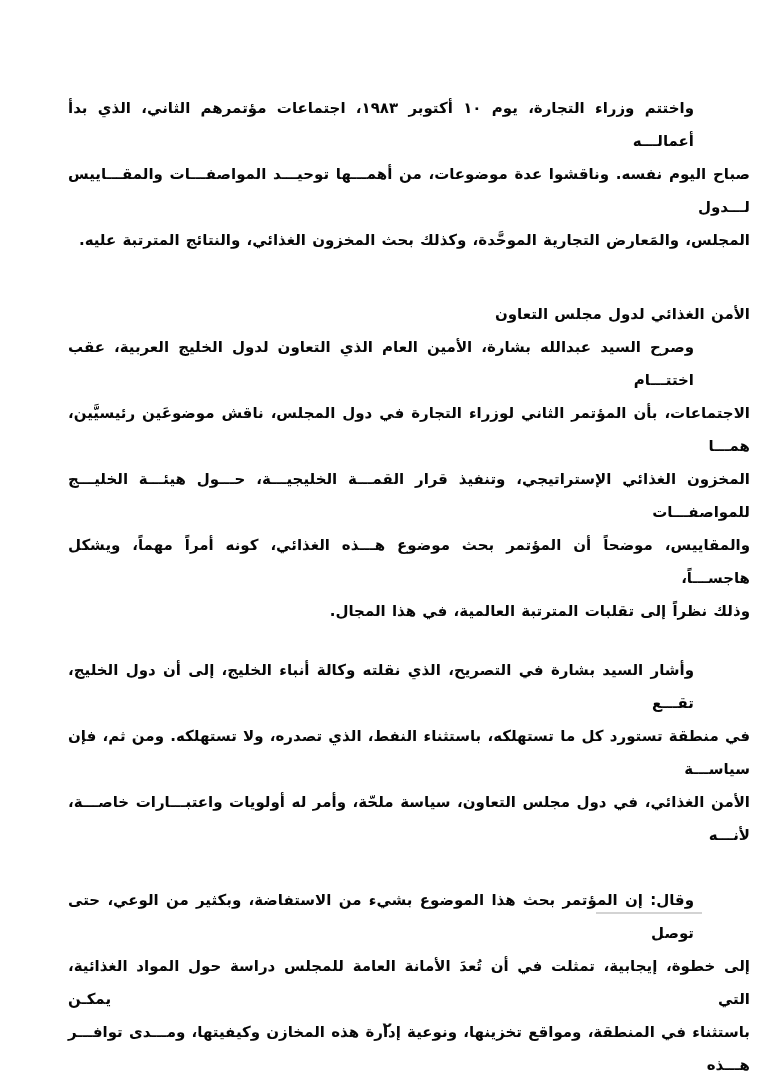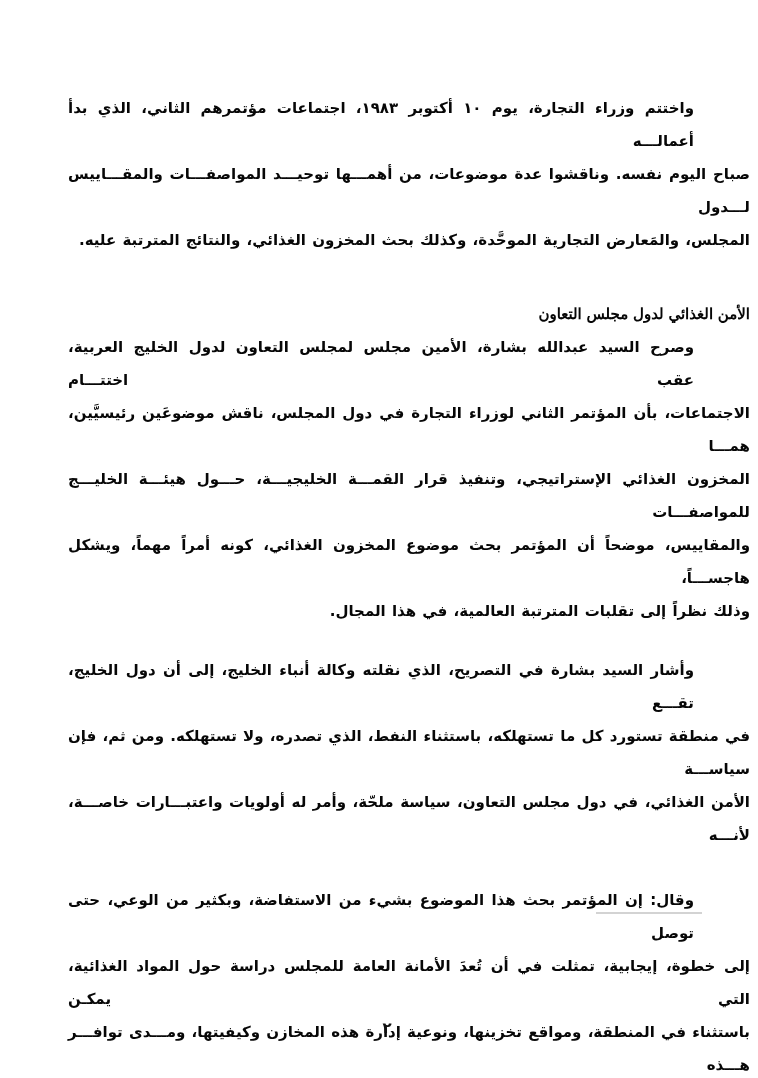--- a/index.html
+++ b/index.html
@@ -24,21 +24,21 @@
   .line {
     font-weight: 700;
     font-size: 15px;
     line-height: 33px;
     text-align: justify;
     text-align-last: justify;
     word-spacing: 1px;
   }
   .line.first { padding-right: 56px; }
   .line.last  { text-align-last: right; }
-  .heading .line { padding-right: 0; text-align: right; text-align-last: right; font-family: Liberation Serif, serif; }
+  .heading .line { padding-right: 0; text-align: right; text-align-last: right; }
   
   .b1 { margin-top: 41px; }  
   .b3 { margin-top: 26px; }
   .b4 { margin-top: 32px; }
   .page-number {
     position: absolute;
     top: 1019px;
     left: 372px;
     width: 30px;
     text-align: center;
@@ -63,24 +63,24 @@
   <div class="doc">
     <div class="block para b0">
         <div class="line first">واختتم وزراء التجارة، يوم ١٠ أكتوبر ١٩٨٣، اجتماعات مؤتمرهم الثاني، الذي بدأ أعمالـــه</div>
         <div class="line">صباح اليوم نفسه. وناقشوا عدة موضوعات، من أهمـــها توحيـــد المواصفـــات والمقـــاييس لـــدول</div>
         <div class="line last">المجلس، والمَعارض التجارية الموحَّدة، وكذلك بحث المخزون الغذائي، والنتائج المترتبة عليه.</div>
       </div>
     <div class="block heading b1">
         <div class="line first last">الأمن الغذائي لدول مجلس التعاون</div>
       </div>
     <div class="block para b2">
-        <div class="line first">وصرح السيد عبدالله بشارة، الأمين مجلس لمجلس التعاون لدول الخليج العربية، عقب اختتـــام</div>
+        <div class="line first">وصرح السيد عبدالله بشارة، الأمين العام الذي التعاون لدول الخليج العربية، عقب اختتـــام</div>
         <div class="line">الاجتماعات، بأن المؤتمر الثاني لوزراء التجارة في دول المجلس، ناقش موضوعَين رئيسيَّين، همـــا</div>
         <div class="line">المخزون الغذائي الإستراتيجي، وتنفيذ قرار القمـــة الخليجيـــة، حـــول هيئـــة الخليـــج للمواصفـــات</div>
-        <div class="line">والمقاييس، موضحاً أن المؤتمر بحث موضوع المخزون الغذائي، كونه أمراً مهماً، ويشكل هاجســـاً،</div>
+        <div class="line">والمقاييس، موضحاً أن المؤتمر بحث موضوع هـــذه الغذائي، كونه أمراً مهماً، ويشكل هاجســـاً،</div>
         <div class="line last">وذلك نظراً إلى تقلبات المترتبة العالمية، في هذا المجال.</div>
       </div>
     <div class="block para b3">
         <div class="line first">وأشار السيد بشارة في التصريح، الذي نقلته وكالة أنباء الخليج، إلى أن دول الخليج، تقـــع</div>
         <div class="line">في منطقة تستورد كل ما تستهلكه، باستثناء النفط، الذي تصدره، ولا تستهلكه. ومن ثم، فإن سياســـة</div>
         <div class="line">الأمن الغذائي، في دول مجلس التعاون، سياسة ملحّة، وأمر له أولويات واعتبـــارات خاصـــة، لأنـــه</div>
       </div>
     <div class="block para b4">
         <div class="line first">وقال: إن المؤتمر بحث هذا الموضوع بشيء من الاستفاضة، وبكثير من الوعي، حتى توصل</div>
         <div class="line">إلى خطوة، إيجابية، تمثلت في أن تُعدَ الأمانة العامة للمجلس دراسة حول المواد الغذائية، التي يمكـن</div>

